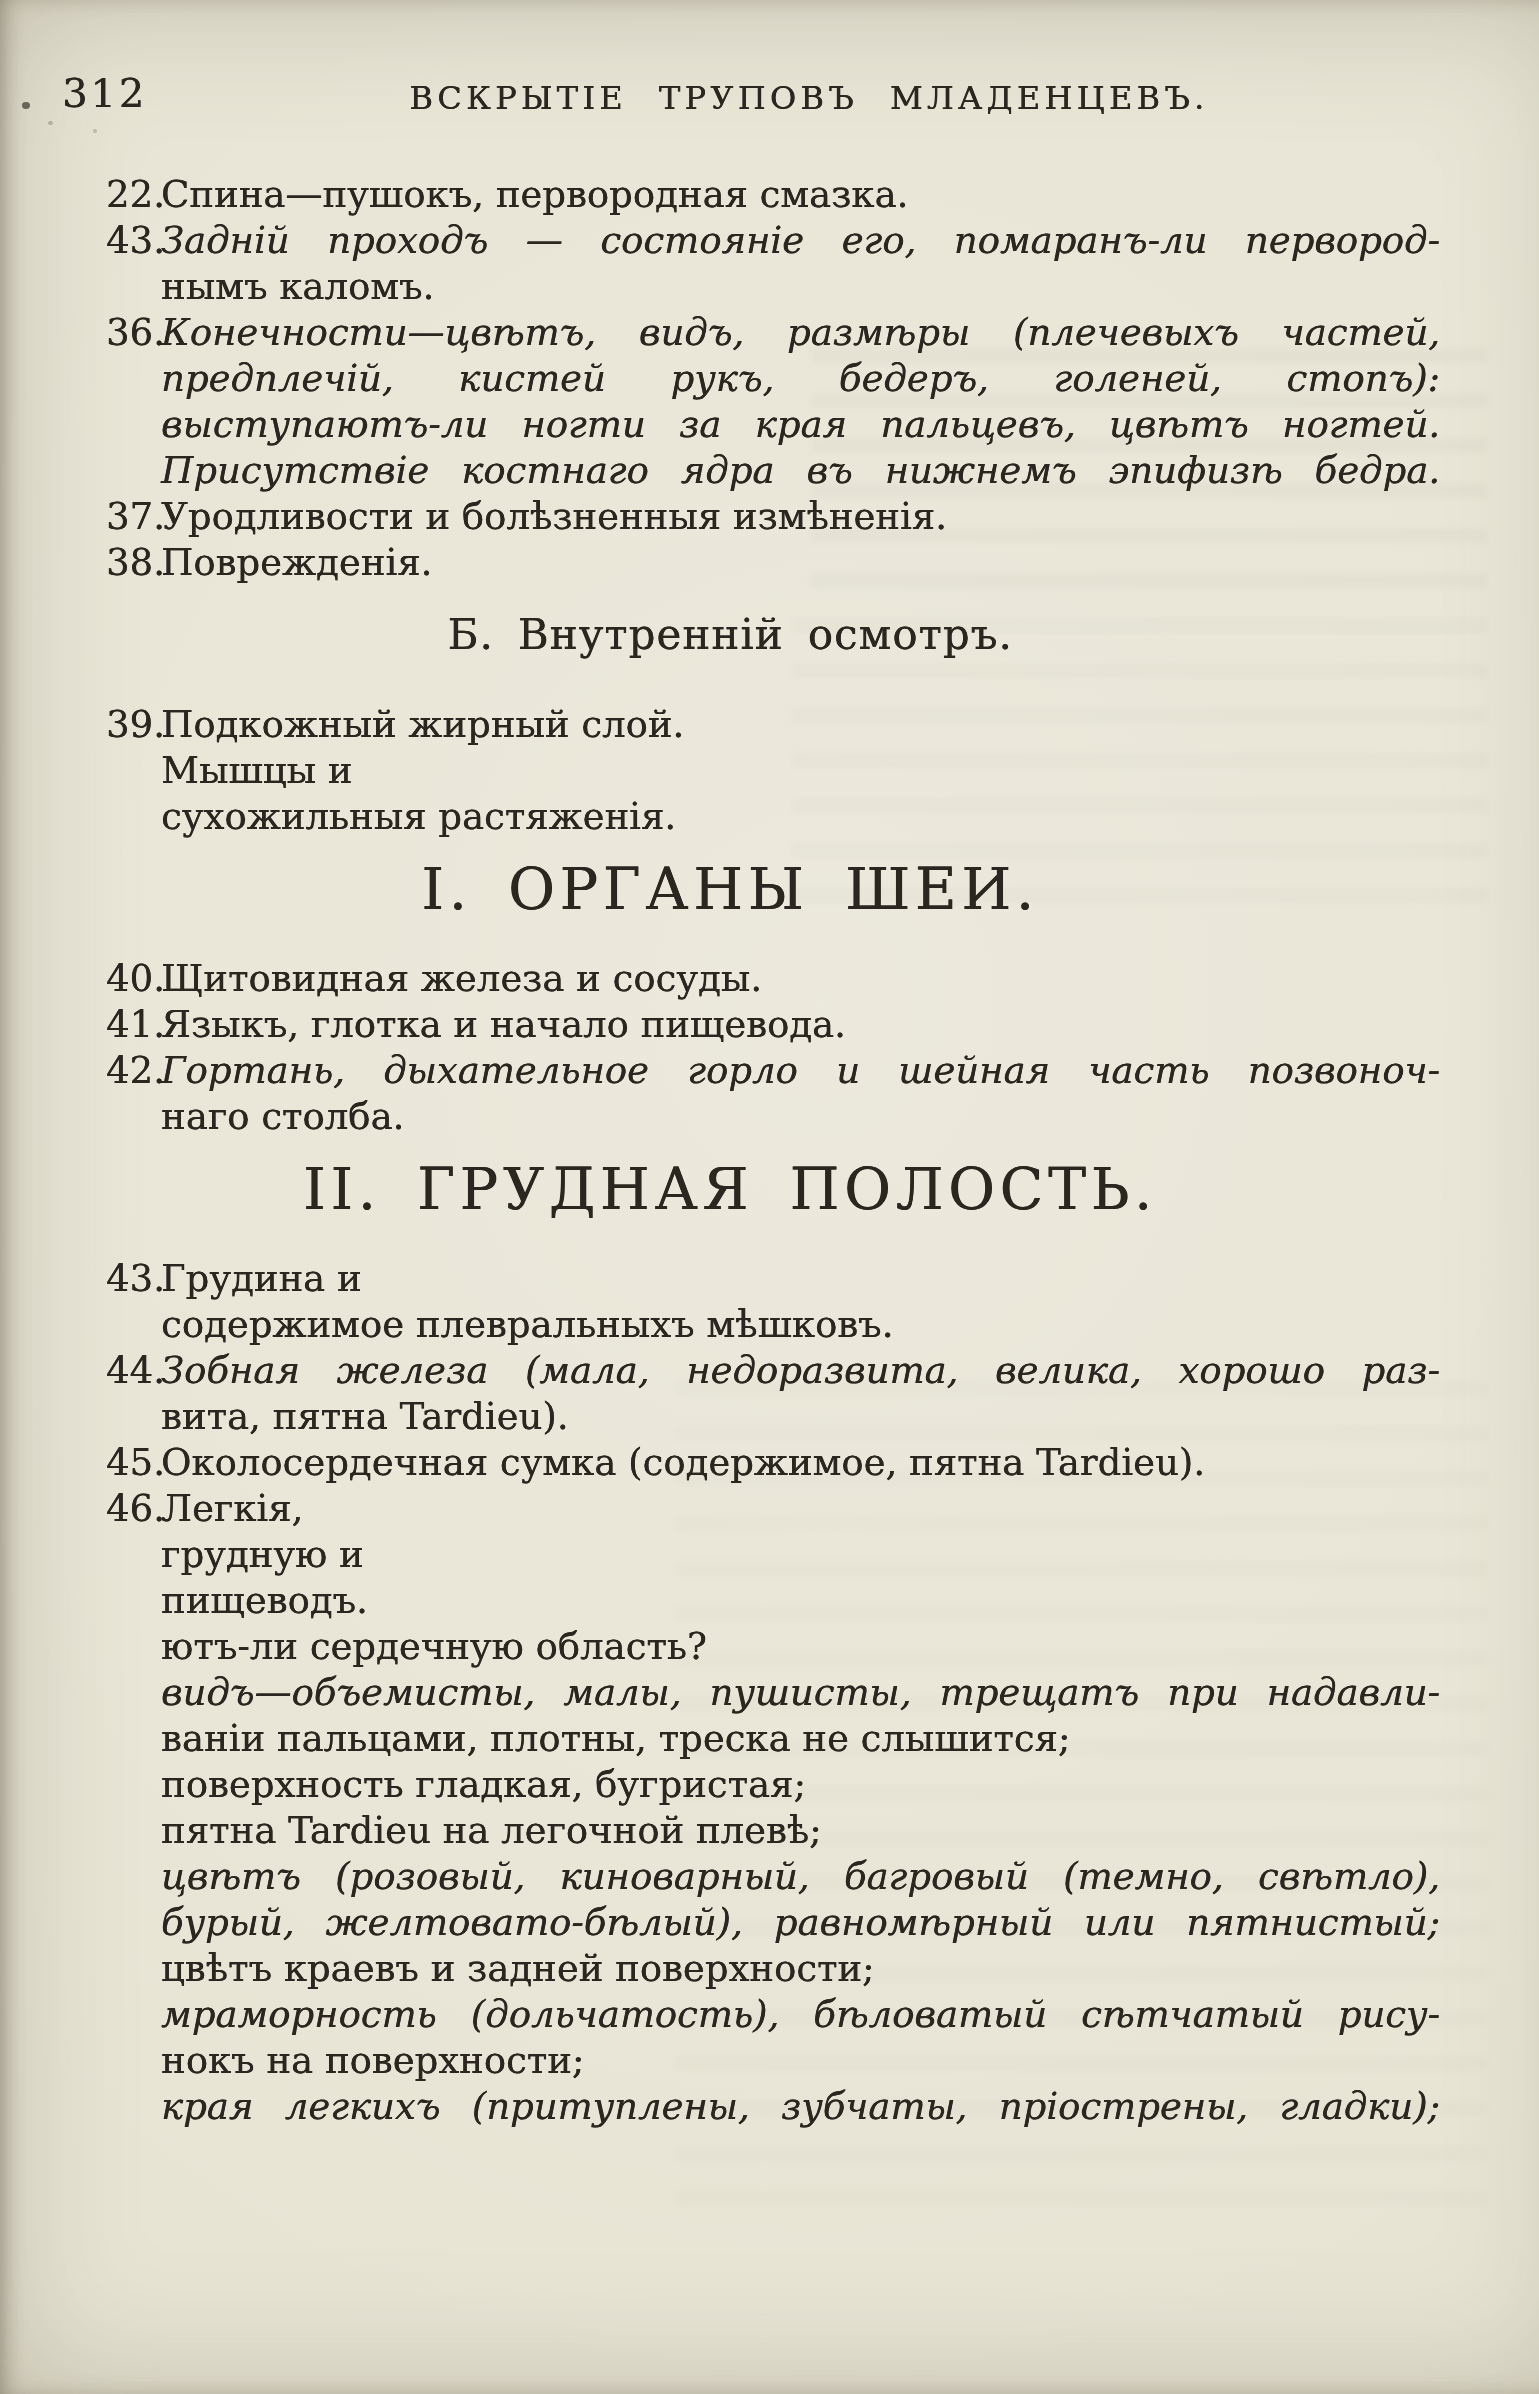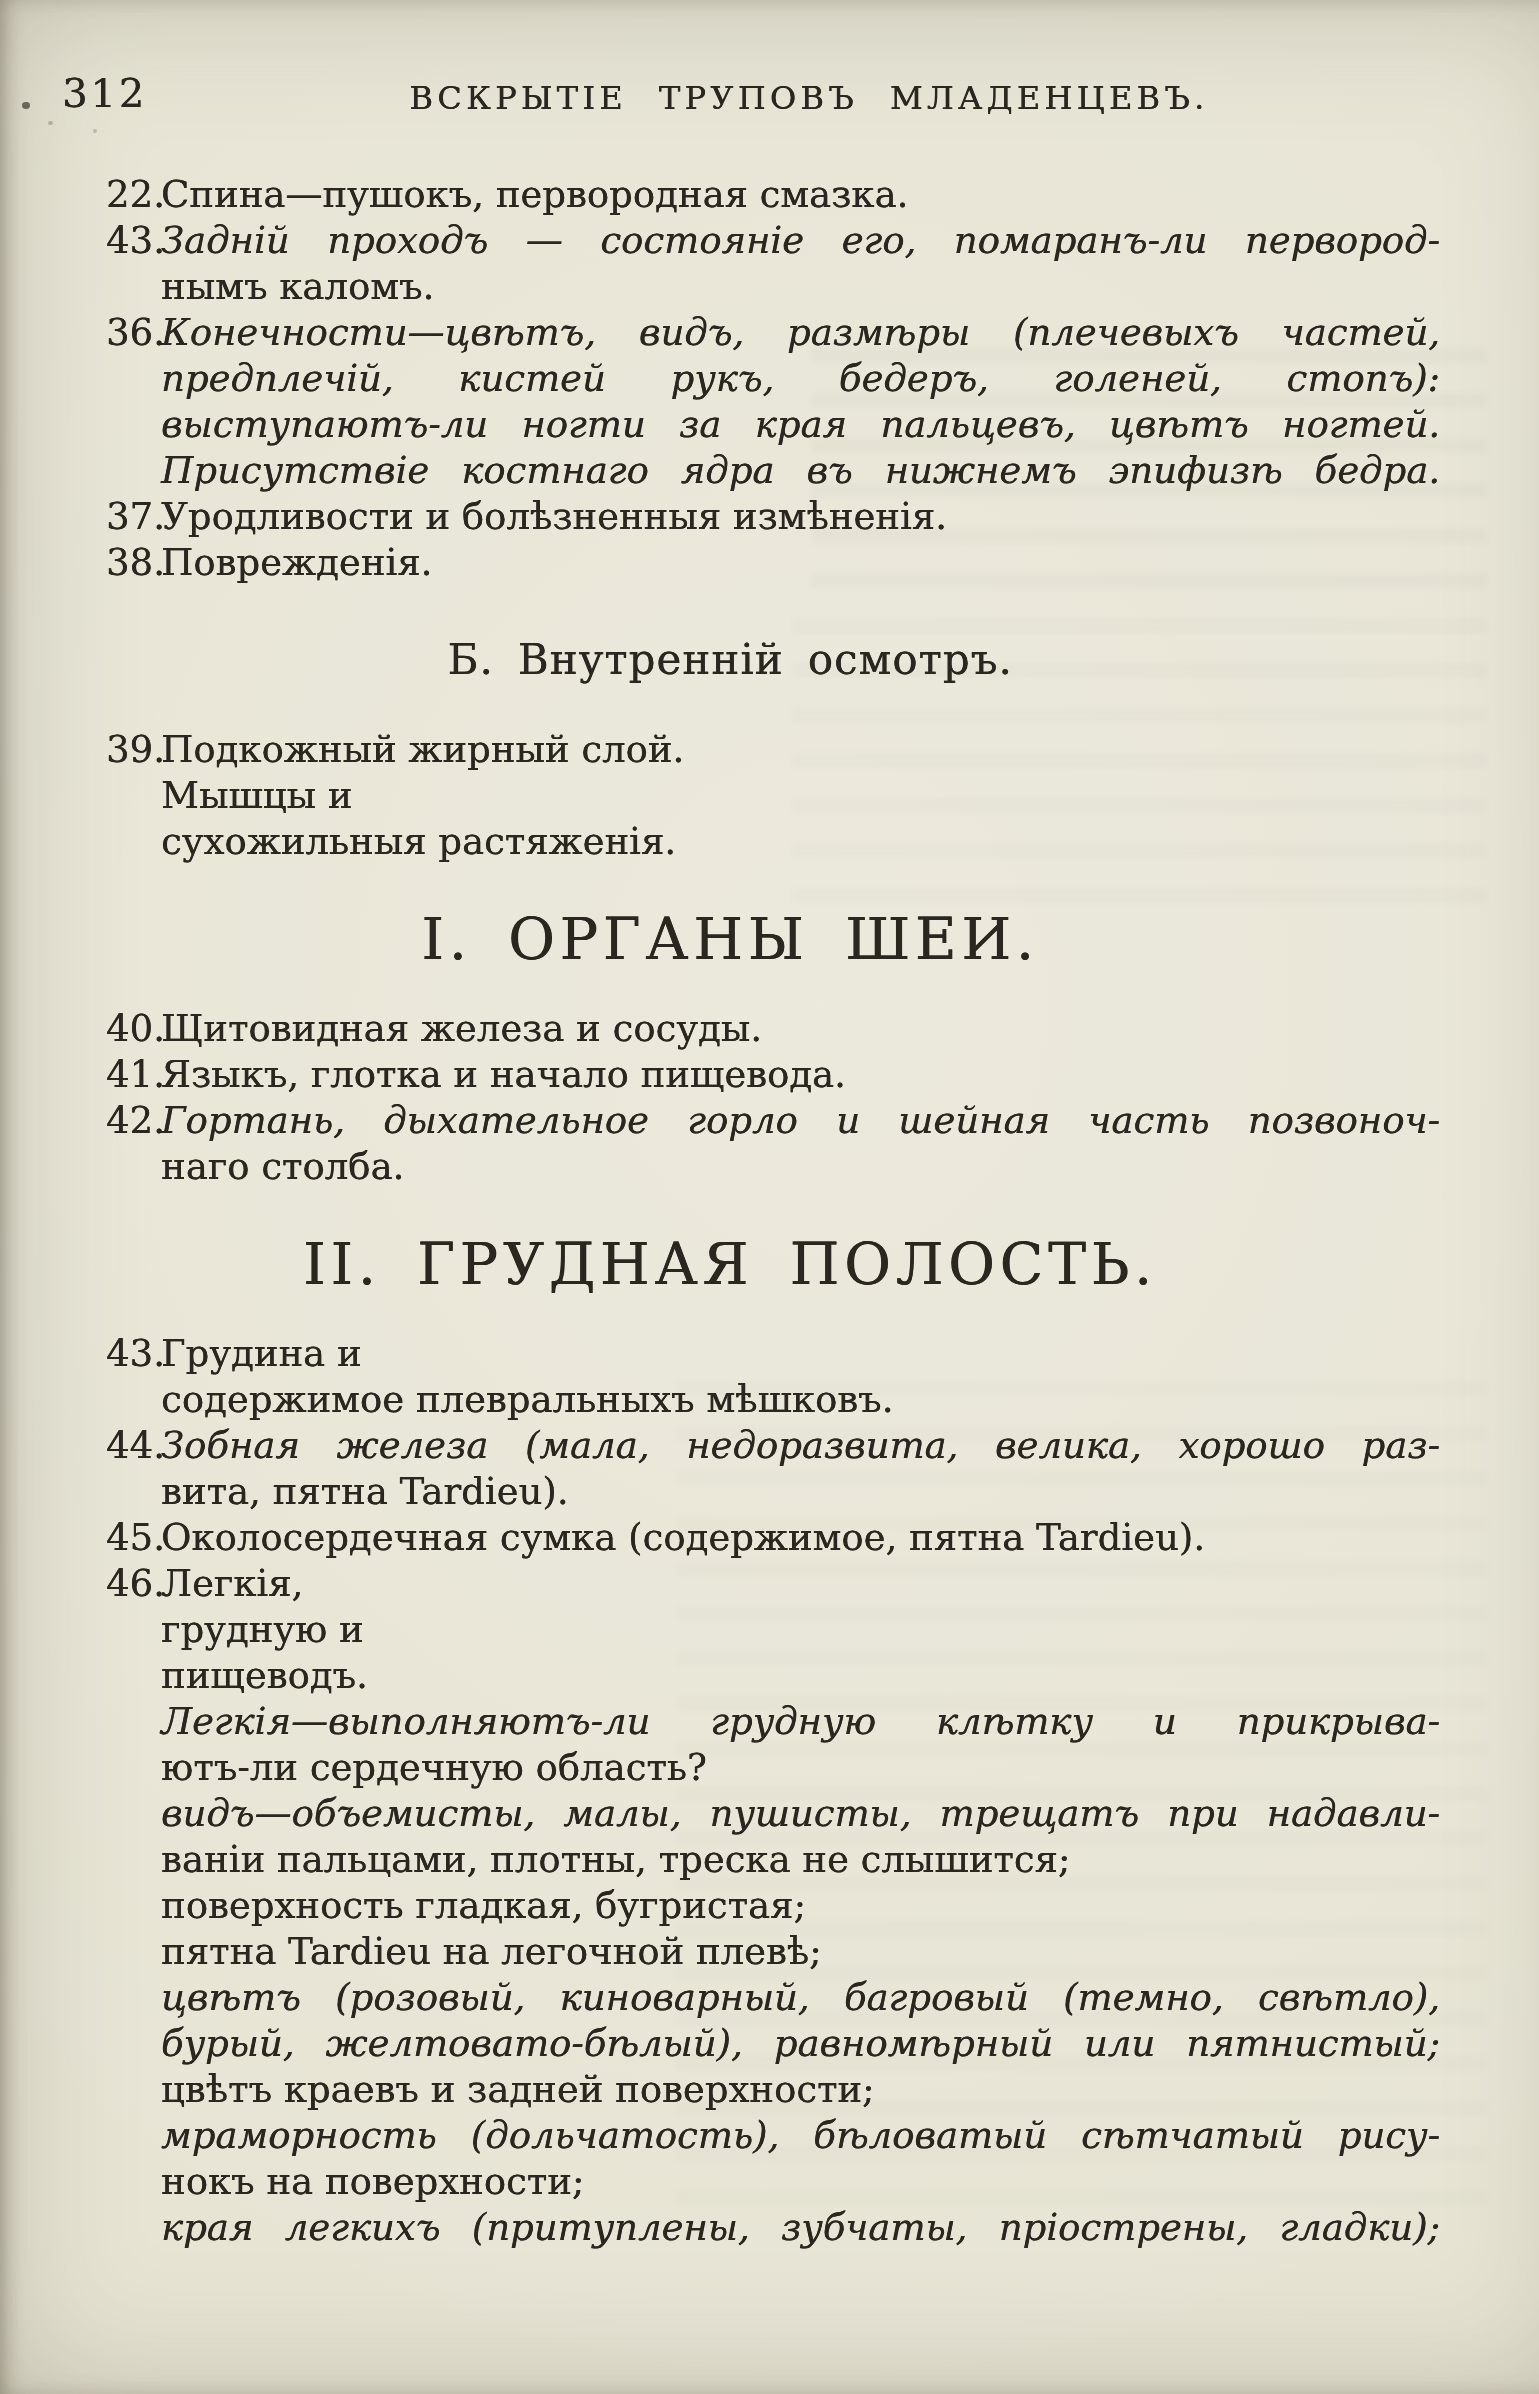--- a/index.html
+++ b/index.html
@@ -57,21 +57,21 @@
     width:1334px;
     font-size:37px;line-height:46px;
     text-shadow:0.3px 0 currentColor;
   }
   .item{position:relative;padding-left:55px;}
   .item .num{position:absolute;left:0;top:0;line-height:46px;}
   .line{min-height:46px;}
   .line.j{text-align:justify;text-align-last:justify;font-style:italic;}
   .heading{
     height:50px;line-height:50px;
-    margin:49px 0 42px;
+    margin:24px 0 42px;
     text-align:center;
     transform:translateX(-43px);
     white-space:nowrap;
     text-shadow:0.4px 0 currentColor;
   }
   .h-sub{font-size:42px;word-spacing:9.7px;letter-spacing:1px;}
   .h-caps{font-size:57px;letter-spacing:4.8px;word-spacing:13.5px;}
 </style>
 </head>
 <body>
@@ -148,21 +148,20 @@
       </div>
       <div class="item">
         <span class="num">45.</span>
         <div class="line">Околосердечная сумка (содержимое, пятна Tardieu).</div>
       </div>
       <div class="item">
         <span class="num">46.</span>
         <div class="line">Легкія,</div>
         <div class="line">грудную и</div>
         <div class="line">пищеводъ.</div>
-        <div class="line j">Легкія—выполняютъ-ли грудную клѣтку и прикрыва-</div>
         <div class="line">ютъ-ли сердечную область?</div>
         <div class="line j">видъ—объемисты, малы, пушисты, трещатъ при надавли-</div>
         <div class="line">ваніи пальцами, плотны, треска не слышится;</div>
         <div class="line">поверхность гладкая, бугристая;</div>
         <div class="line">пятна Tardieu на легочной плевѣ;</div>
         <div class="line j">цвѣтъ (розовый, киноварный, багровый (темно, свѣтло),</div>
         <div class="line j">бурый, желтовато-бѣлый), равномѣрный или пятнистый;</div>
         <div class="line">цвѣтъ краевъ и задней поверхности;</div>
         <div class="line j">мраморность (дольчатость), бѣловатый сѣтчатый рису-</div>
         <div class="line">нокъ на поверхности;</div>

